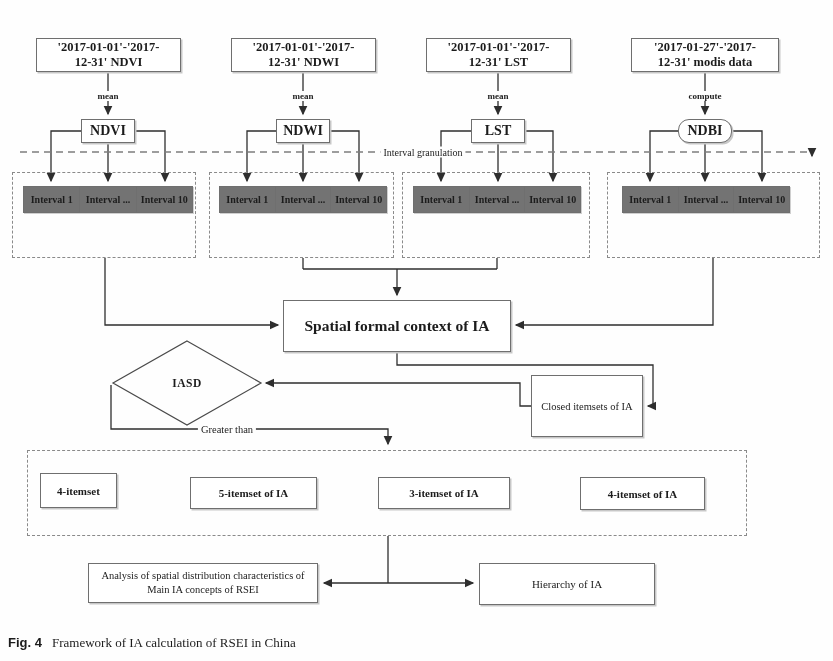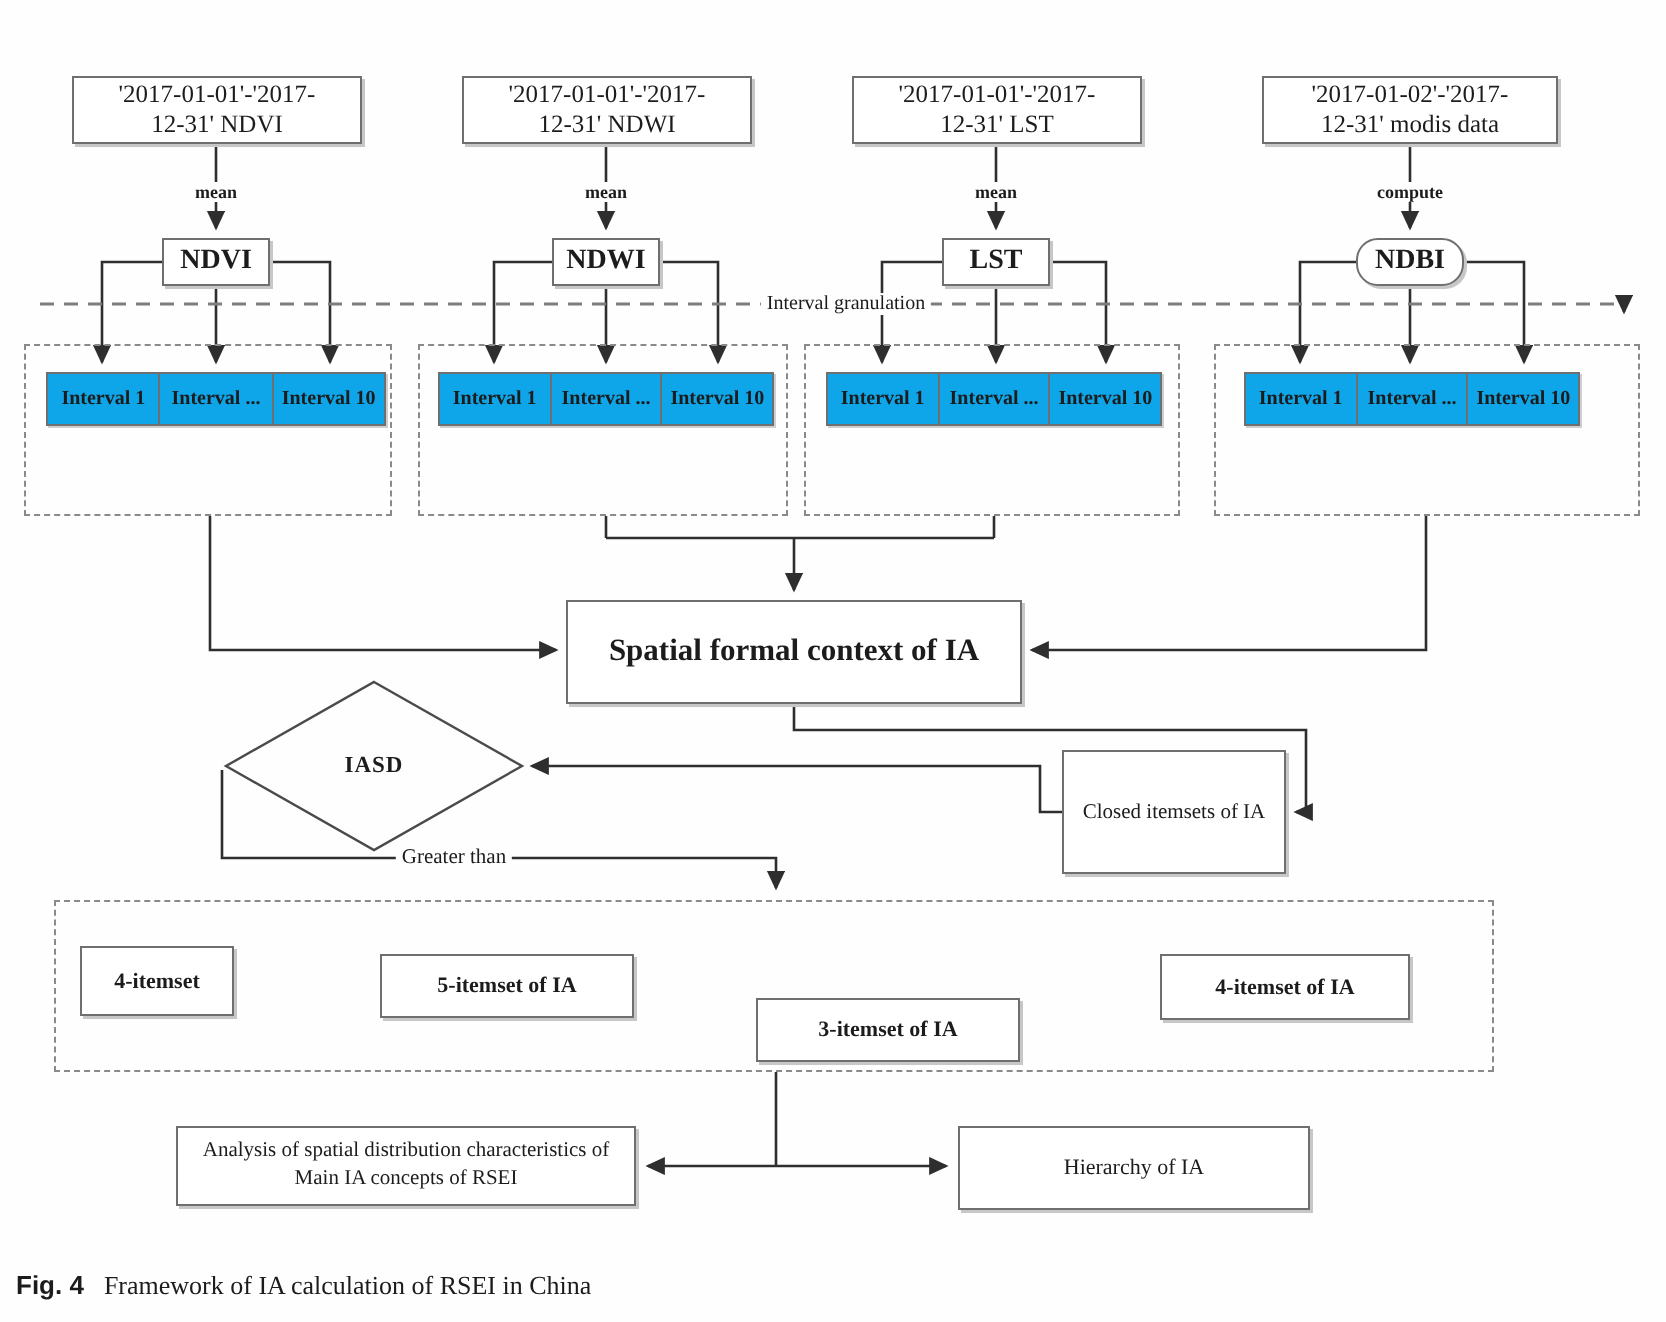--- a/index.html
+++ b/index.html
@@ -9,25 +9,25 @@
   }
   .box{
     position:absolute;box-sizing:border-box;background:#ffffff;
     border:1px solid #6f6f6f;box-shadow:1.5px 1.5px 0 #c7c7c7;
     display:flex;align-items:center;justify-content:center;text-align:center;
   }
   .dashed-box{
     position:absolute;box-sizing:border-box;background:transparent;
     border:1.5px dashed #8a8a8a;
   }
-  .hdr{font-weight:normal;font-size:12.5px;line-height:15.5px;padding:1px 20px;}
+  .hdr{font-weight:bold;font-size:12.5px;line-height:15.5px;padding:1px 20px;}
   .idx{font-weight:bold;font-size:14px;}
   .interval-row{position:absolute;display:flex;}
   .interval-cell{
-    box-sizing:border-box;border:1px solid #6f6f6f;background:#0ea5e9;
+    box-sizing:border-box;border:1px solid #6f6f6f;background:#737373;
     display:flex;align-items:center;justify-content:center;
     font-weight:bold;font-size:10px;margin-left:-1px;flex:1;
     box-shadow:1px 1px 0 #cfcfcf;
   }
   .interval-cell:first-child{margin-left:0;}
   .spatial{font-weight:bold;font-size:15.5px;}
   .small-node{font-size:10.5px;}
   .itemset{font-weight:bold;font-size:11px;}
   .line-label{
     position:absolute;background:#fefefe;padding:0 3px;white-space:nowrap;
@@ -109,21 +109,21 @@
         <line x1="388" y1="583" x2="473" y2="583" marker-end="url(#arr)"></line>
       </g>
 
       <polygon points="187,341 261,383 187,425 113,383" fill="#fefefe" stroke="#4a4a4a" stroke-width="1.2"></polygon>
     </g>
   </svg>
 
   <div class="box hdr" style="left:36px;top:38px;width:145px;height:34px;">'2017-01-01'-'2017-12-31' NDVI</div>
   <div class="box hdr" style="left:231px;top:38px;width:145px;height:34px;">'2017-01-01'-'2017-12-31' NDWI</div>
   <div class="box hdr" style="left:426px;top:38px;width:145px;height:34px;">'2017-01-01'-'2017-12-31' LST</div>
-  <div class="box hdr" style="left:631px;top:38px;width:148px;height:34px;">'2017-01-02'-'2017-12-31' modis data</div>
+  <div class="box hdr" style="left:631px;top:38px;width:148px;height:34px;">'2017-01-27'-'2017-12-31' modis data</div>
 
   <div class="line-label" style="left:108px;top:96px;">mean</div>
   <div class="line-label" style="left:303px;top:96px;">mean</div>
   <div class="line-label" style="left:498px;top:96px;">mean</div>
   <div class="line-label" style="left:705px;top:96px;">compute</div>
 
   <div class="box idx" style="left:81px;top:119px;width:54px;height:24px;">NDVI</div>
   <div class="box idx" style="left:276px;top:119px;width:54px;height:24px;">NDWI</div>
   <div class="box idx" style="left:471px;top:119px;width:54px;height:24px;">LST</div>
   <div class="box idx" style="left:678px;top:119px;width:54px;height:24px;border-radius:11px;">NDBI</div>
@@ -161,21 +161,21 @@
   <div class="diamond-label" style="left:187px;top:383px;">IASD</div>
 
   <div class="box small-node" style="left:531px;top:375px;width:112px;height:62px;font-size:10.5px;">Closed itemsets of IA</div>
 
   <div class="line-label reg" style="left:227px;top:429px;">Greater than</div>
 
   <div class="dashed-box" style="left:27px;top:450px;width:720px;height:86px;"></div>
 
   <div class="box itemset" style="left:40px;top:473px;width:77px;height:35px;">4-itemset</div>
   <div class="box itemset" style="left:190px;top:477px;width:127px;height:32px;">5-itemset of IA</div>
-  <div class="box itemset" style="left:378px;top:477px;width:132px;height:32px;margin-top:22px;">3-itemset of IA</div>
+  <div class="box itemset" style="left:378px;top:477px;width:132px;height:32px;">3-itemset of IA</div>
   <div class="box itemset" style="left:580px;top:477px;width:125px;height:33px;">4-itemset of IA</div>
 
   <div class="box small-node" style="left:479px;top:563px;width:176px;height:42px;font-size:11px;">Hierarchy of IA</div>
   <div class="box small-node" style="left:88px;top:563px;width:230px;height:40px;font-size:10.5px;line-height:14px;padding:2px 6px;">Analysis of spatial distribution characteristics of Main IA concepts of RSEI</div>
 
   <div class="caption">
     <span class="cap-label">Fig. 4</span><span>Framework of IA calculation of RSEI in China</span>
   </div>
 
 </div>

